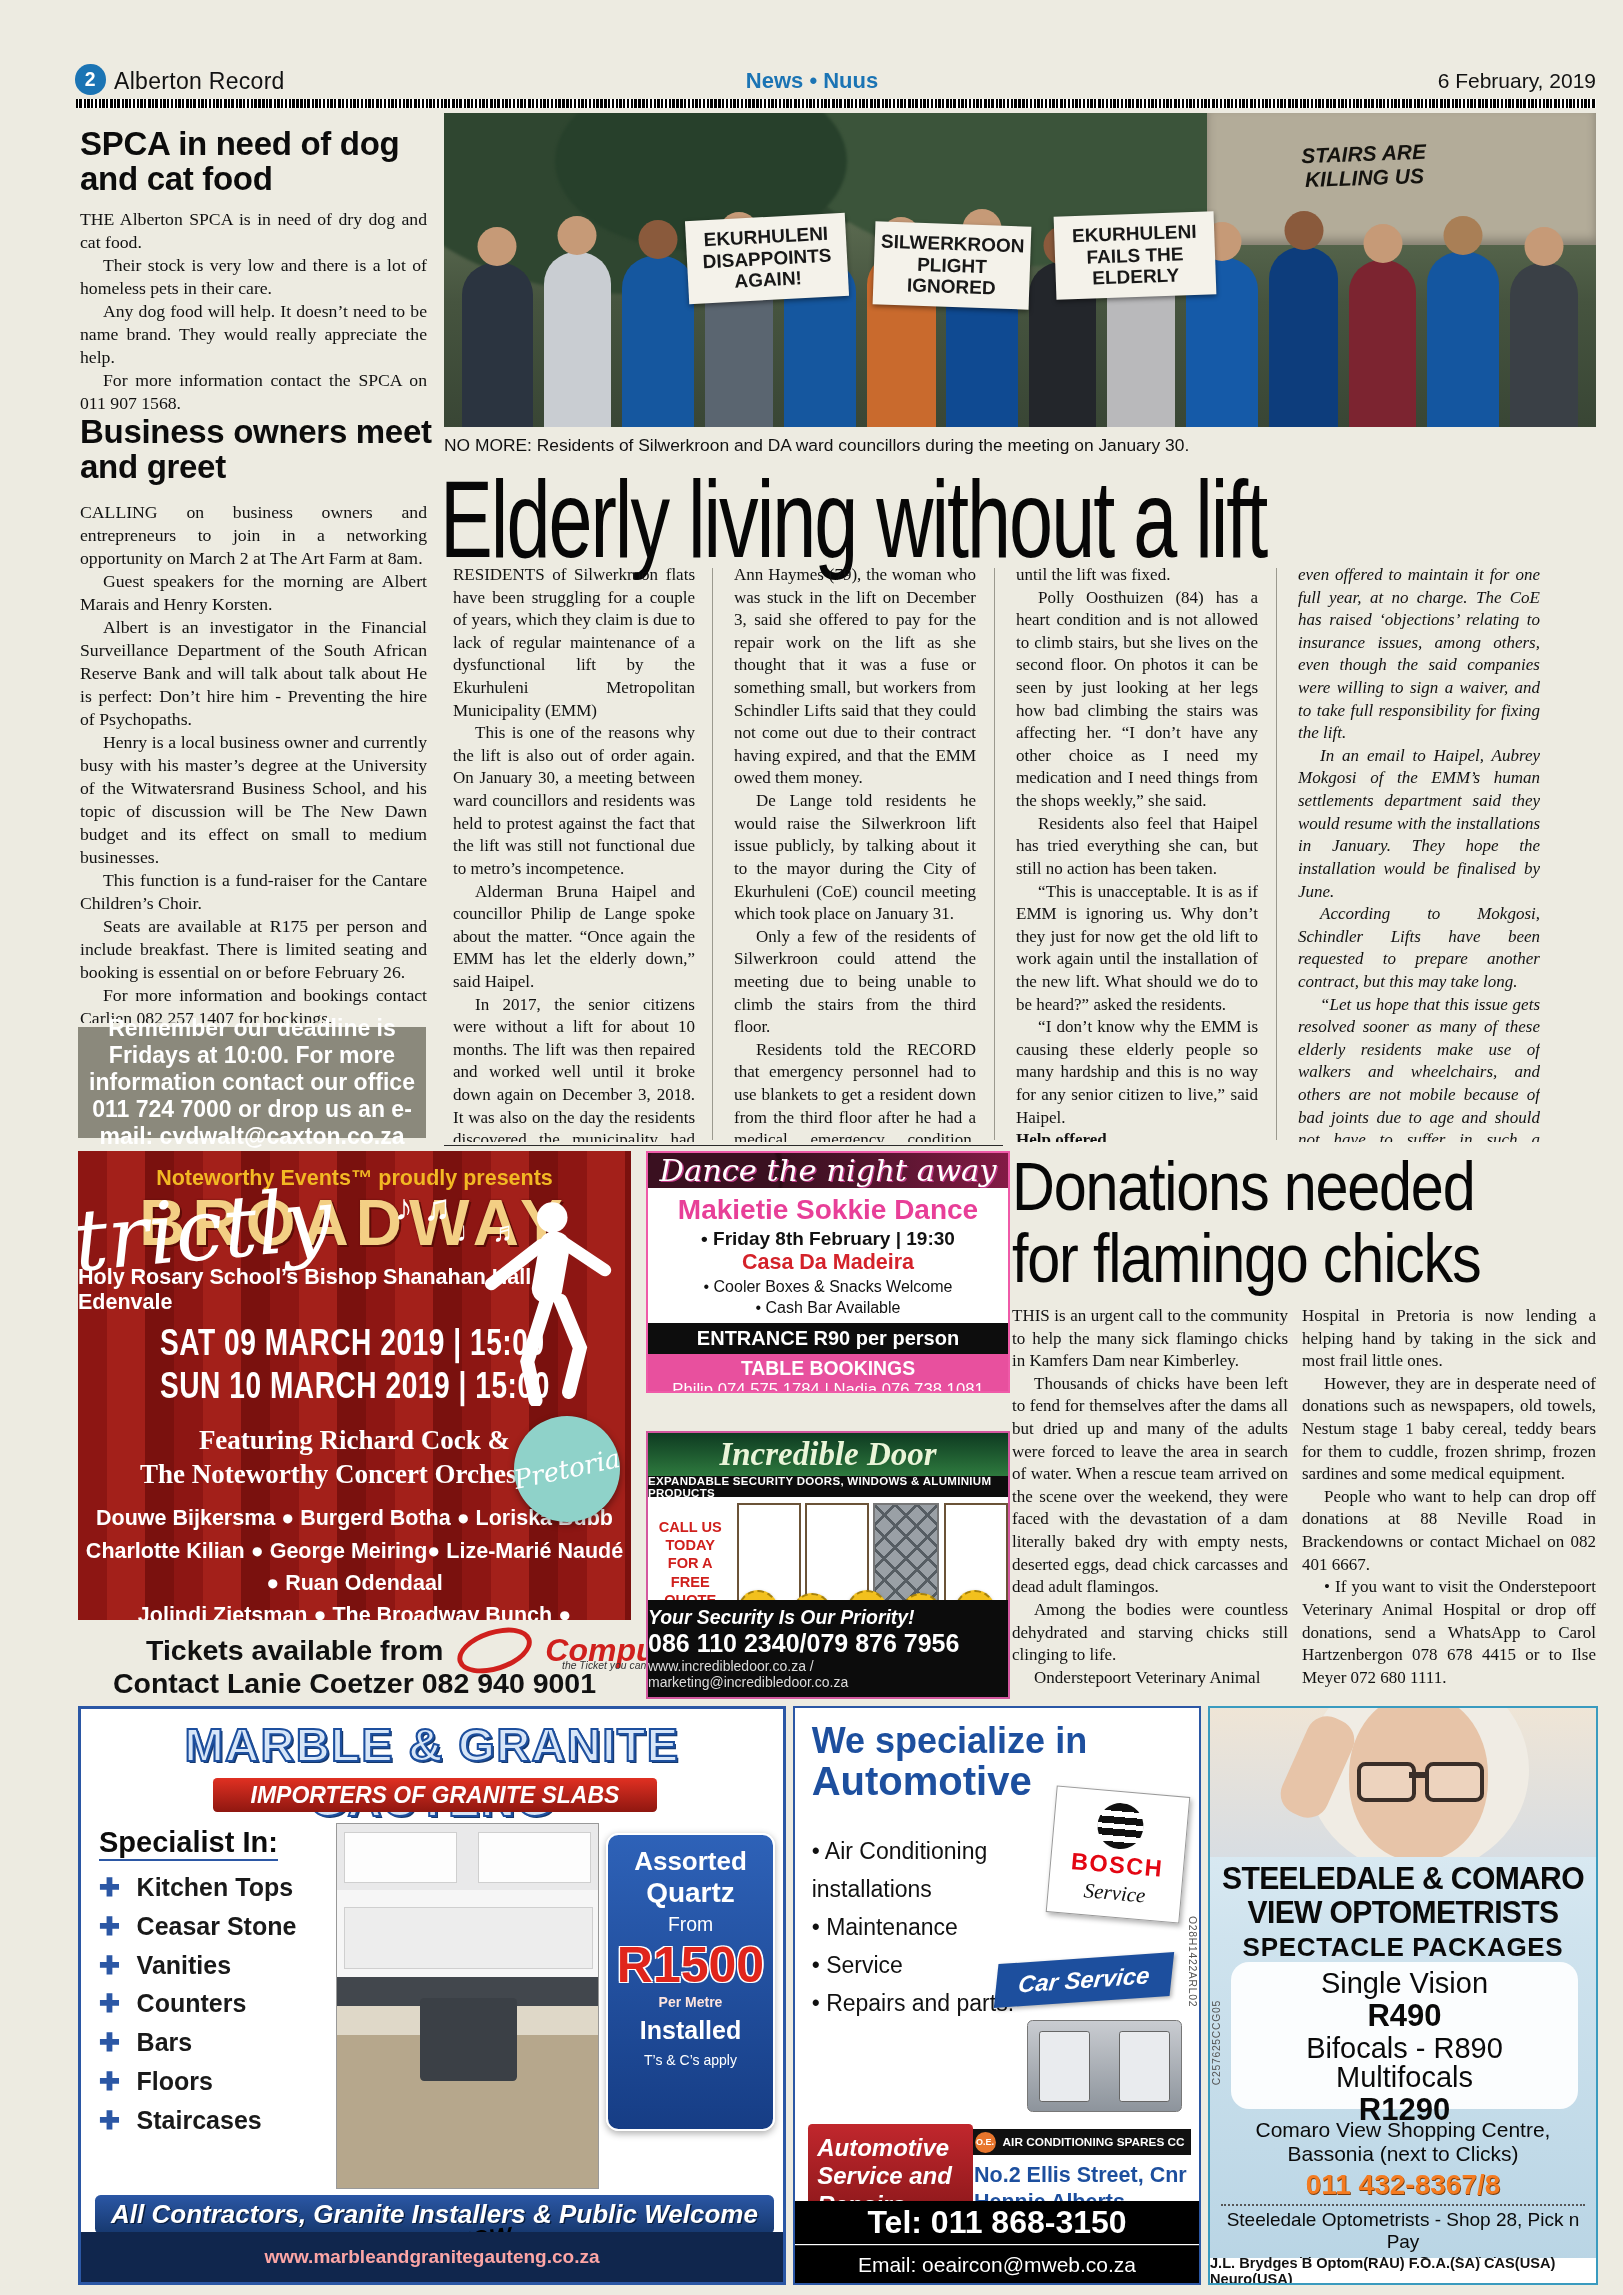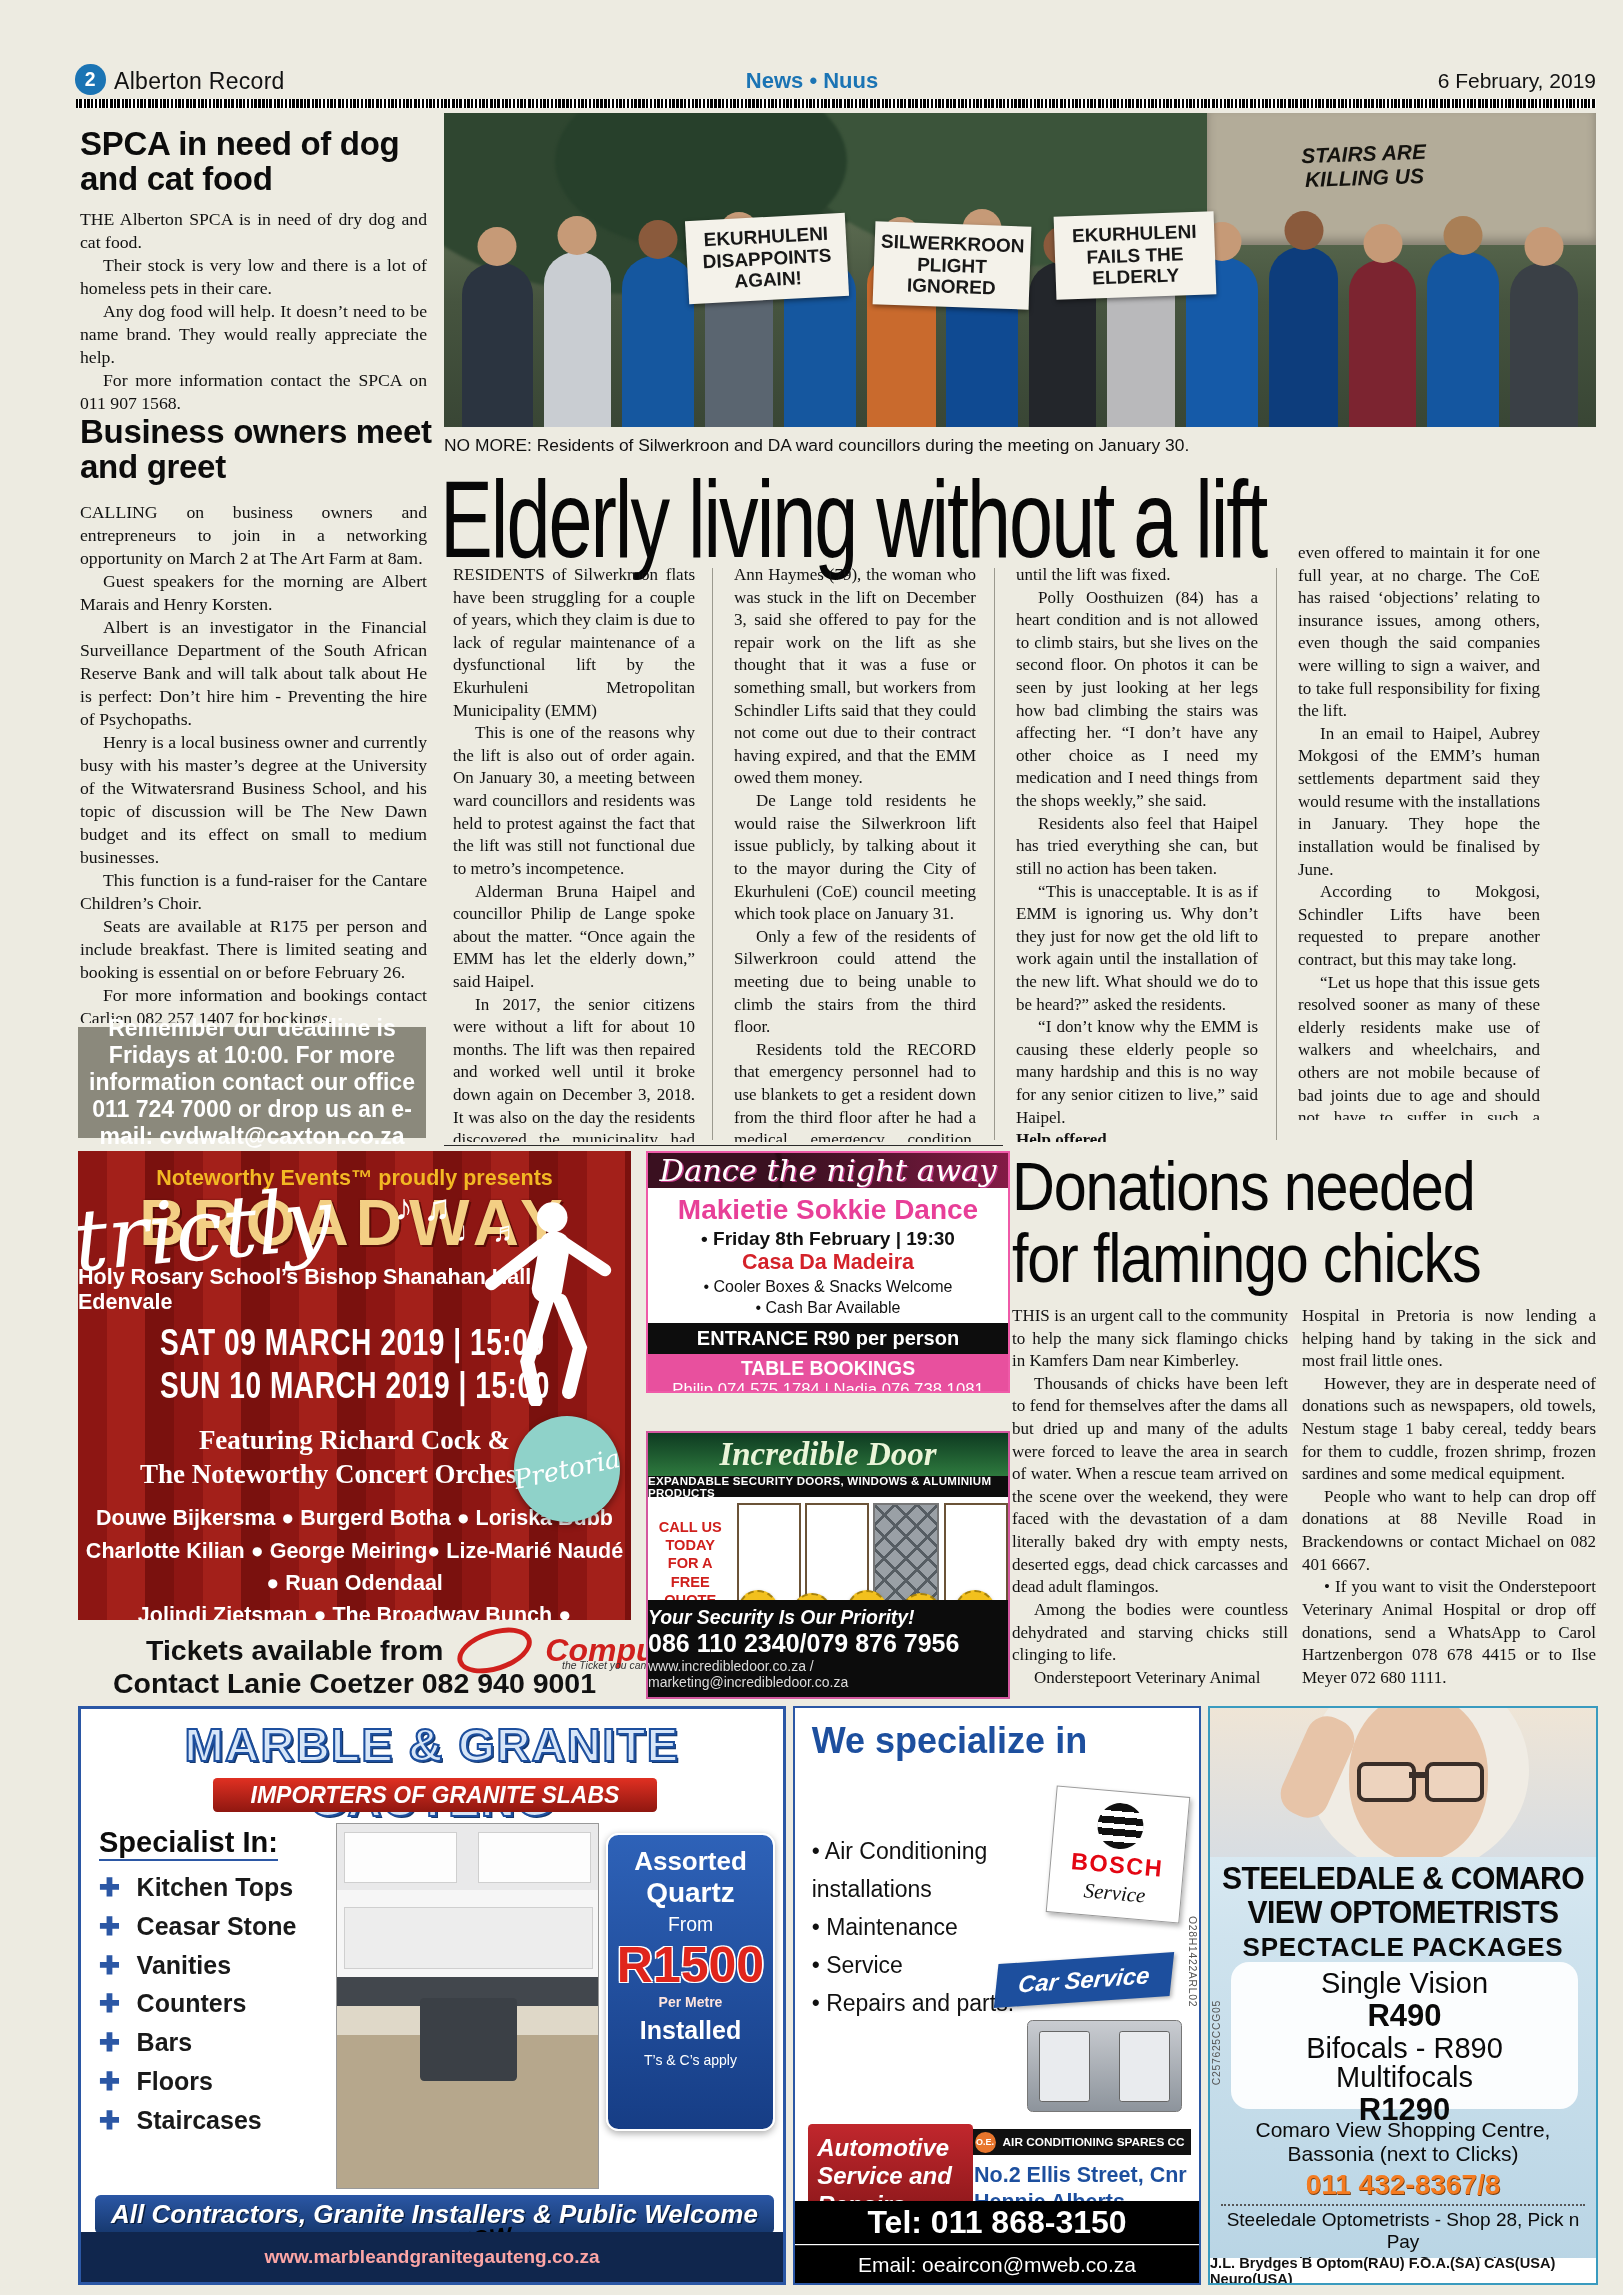--- a/index.html
+++ b/index.html
@@ -200,21 +200,21 @@
       <p class="para ind">Residents told the RECORD that emergency personnel had to use blankets to get a resident down from the third floor after he had a medical emergency condition. Paramedics could not get their strecthers up the stairs. The same resident could not, due to failing health, return to her flat</p>
     </div>
   <div class="abs body-col" style="left:1016px;top:564px;width:242px;height:578px;">
       <p class="para">until the lift was fixed.</p>
       <p class="para ind">Polly Oosthuizen (84) has a heart condition and is not allowed to climb stairs, but she lives on the second floor. On photos it can be seen by just looking at her legs how bad climbing the stairs was affecting her. “I don’t have any other choice as I need my medication and I need things from the shops weekly,” she said.</p>
       <p class="para ind">Residents also feel that Haipel has tried everything she can, but still no action has been taken.</p>
       <p class="para ind">“This is unacceptable. It is as if EMM is ignoring us. Why don’t they just for now get the old lift to work again until the installation of the new lift. What should we do to be heard?” asked the residents.</p>
       <p class="para ind">“I don’t know why the EMM is causing these elderly people so many hardship and this is no way for any senior citizen to live,” said Haipel.</p>
       <p class="para sub">Help offered</p>
     </div>
-  <div class="abs body-col" style="left:1298px;top:542px;width:242px;height:578px;">
+  <div class="abs body-col" style="left:1298px;top:564px;width:242px;height:578px;font-style:italic;">
       <p class="para">even offered to maintain it for one full year, at no charge. The CoE has raised ‘objections’ relating to insurance issues, among others, even though the said companies were willing to sign a waiver, and to take full responsibility for fixing the lift.</p>
       <p class="para ind">In an email to Haipel, Aubrey Mokgosi of the EMM’s human settlements department said they would resume with the installations in January. They hope the installation would be finalised by June.</p>
       <p class="para ind">According to Mokgosi, Schindler Lifts have been requested to prepare another contract, but this may take long.</p>
       <p class="para ind">“Let us hope that this issue gets resolved sooner as many of these elderly residents make use of walkers and wheelchairs, and others are not mobile because of bad joints due to age and should not have to suffer in such a fashion,” said Haipel.</p>
     </div>
   <div class="abs hline" style="left:444px;top:1145px;width:559px;height:1.4px;"></div>
 
   <div class="abs" style="left:1012px;top:1151px;width:625px;height:146px;">
     <div class="donhead">Donations needed</div>
     <div class="donhead">for flamingo chicks</div>
@@ -356,20 +356,21 @@
     <div class="gr-info abs" style="left:464px;top:528px;width:229px;">
       <b style="font-size:18px;">SHOWROOM</b><br>
       <span>22 Eland Street</span><br>
       <b>Lenasia, Ext 1- Tel: 011 053 7772</b>
     </div>
     <div class="gr-web abs" style="left:0;right:0;bottom:0;">www.marbleandgranitegauteng.co.za</div>
   </div>
 
   <div class="abs auto" style="left:793px;top:1706px;width:408px;height:579px;">
     <div class="auto-h" style="margin:14px 0 0 16.7px;font-size:36px;">We specialize in</div>
+    <div class="auto-h" style="margin:0 0 0 16.7px;font-size:40px;">Automotive</div>
     <div class="bosch-card abs" style="right:14px;top:83px;width:132px;height:125px;">
       <div class="bosch-arm"></div>
       <div class="bosch-word">BOSCH</div>
       <div class="bosch-svc">Service</div>
     </div>
     <div class="auto-b abs" style="left:16.7px;top:125px;width:229px;">
         <div>• Air Conditioning installations</div>
         <div>• Maintenance</div>
         <div>• Service</div>
         <div>• Repairs and parts.</div>

